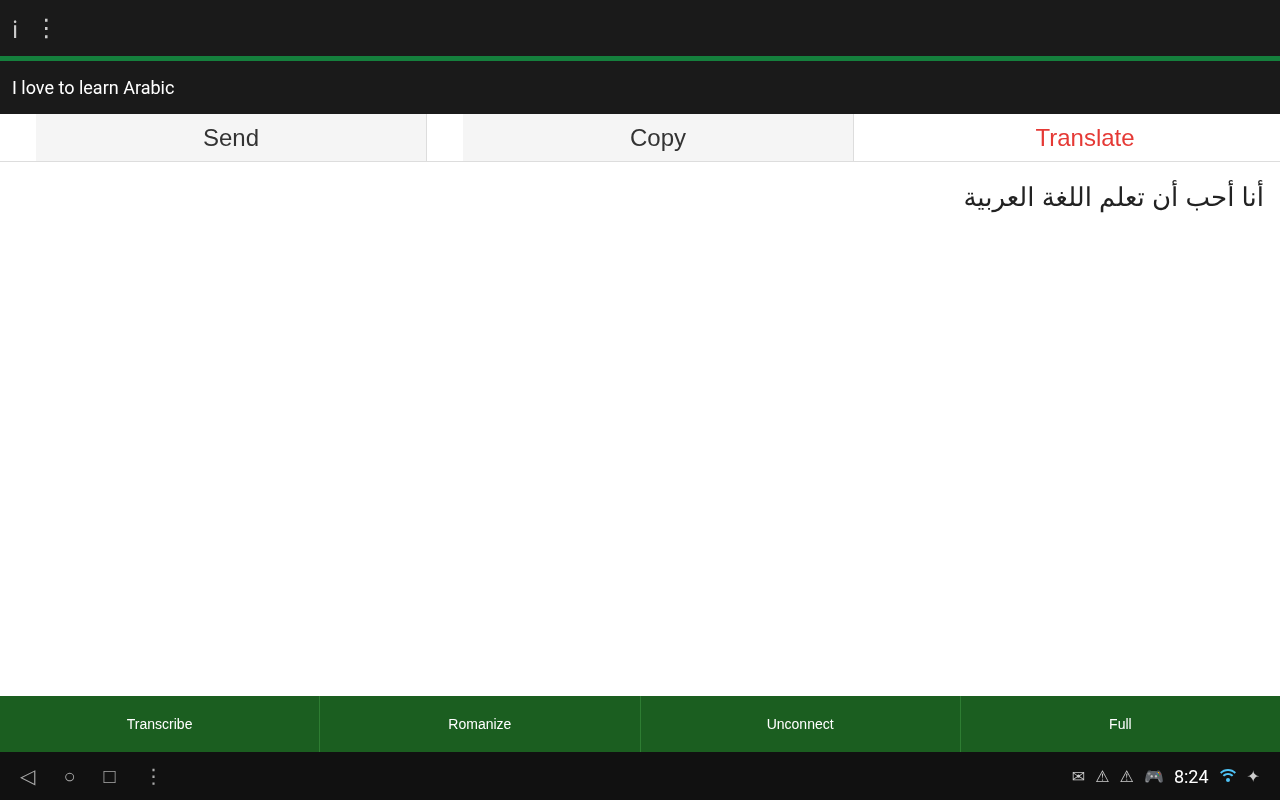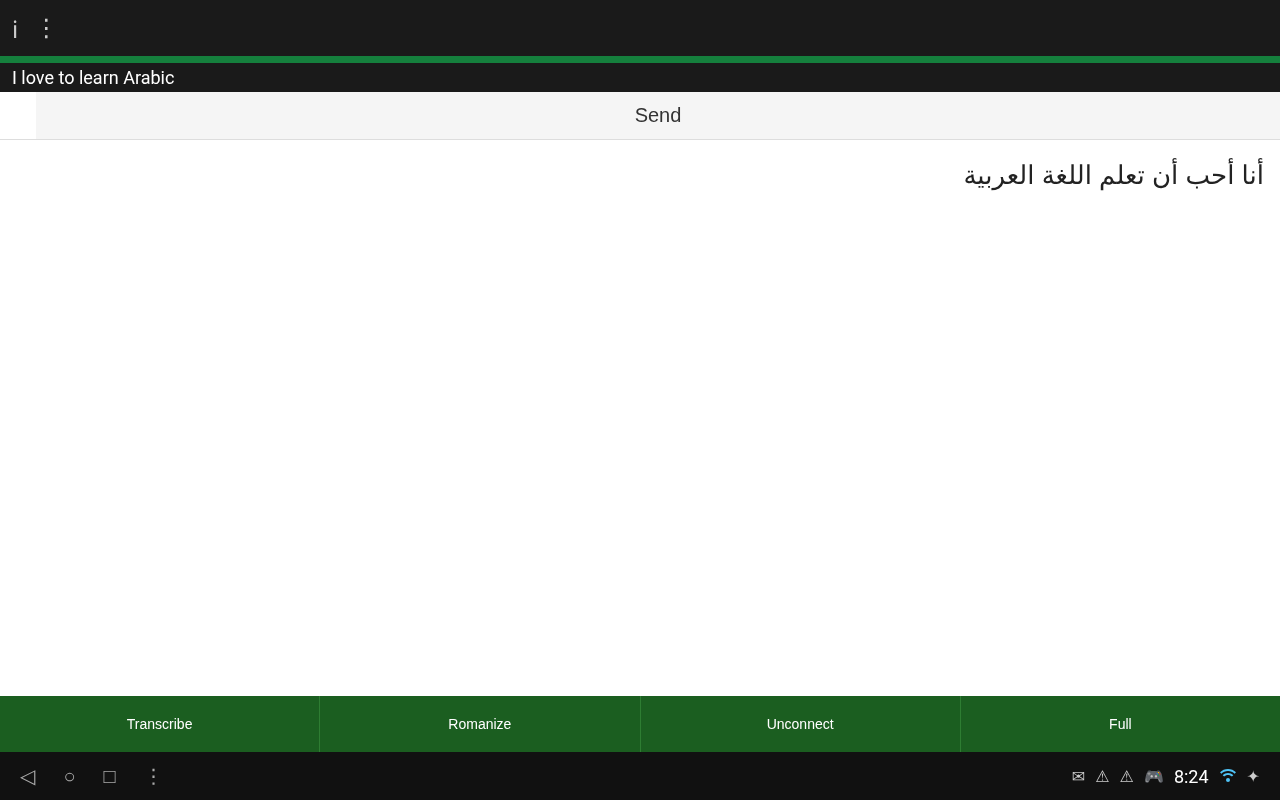--- a/index.html
+++ b/index.html
@@ -42,47 +42,47 @@
     }
     .top-icon {
       color: #ccc;
       font-size: 24px;
       cursor: pointer;
     }
 
     
     #input-row {
       width: 100%;
-      height: 36px;
+      height: 58px;
       background: #1a1a1a;
       display: flex;
       align-items: center;
       padding: 0 12px;
-      border-top: 7px solid #15803d;
+      border-top: 5px solid #15803d;
     }
     #input-text {
       color: #fff;
       font-size: 18px;
       font-weight: 400;
     }
 
     
     #action-row {
       width: 100%;
       height: 48px;
       display: flex;
       border-bottom: 1px solid #ddd;
     }
     .action-btn {
       flex: 1;
       height: 100%;
       background: #f5f5f5;
       border: none;
       border-right: 1px solid #ddd;
-      font-size: 20px;
+      font-size: 24px;
       color: #333;
       cursor: pointer;
       display: flex;
       align-items: center;
       justify-content: center;
       margin-left: 36px;
     }
     .action-btn:last-child { border-right: none; }
     .action-btn.active {
       color: #e53935;
@@ -182,20 +182,22 @@
     <span class="top-icon">⋮</span>
   </div>
 </div>
 
 <div id="input-row">
   <span id="input-text">I love to learn Arabic</span>
 </div>
 
 <div id="action-row">
   <button class="action-btn">Send</button>
+  <button class="action-btn">Copy</button>
+  <button class="action-btn active">Translate</button>
 </div>
 
 <div id="content-area" style="height: 544px; padding-left: 47px;">
   <div id="translated-text">أنا أحب أن تعلم اللغة العربية</div>
 </div>
 
 <div id="bottom-action-bar">
   <button class="bottom-btn">Transcribe</button>
   <button class="bottom-btn">Romanize</button>
   <button class="bottom-btn">Unconnect</button>

